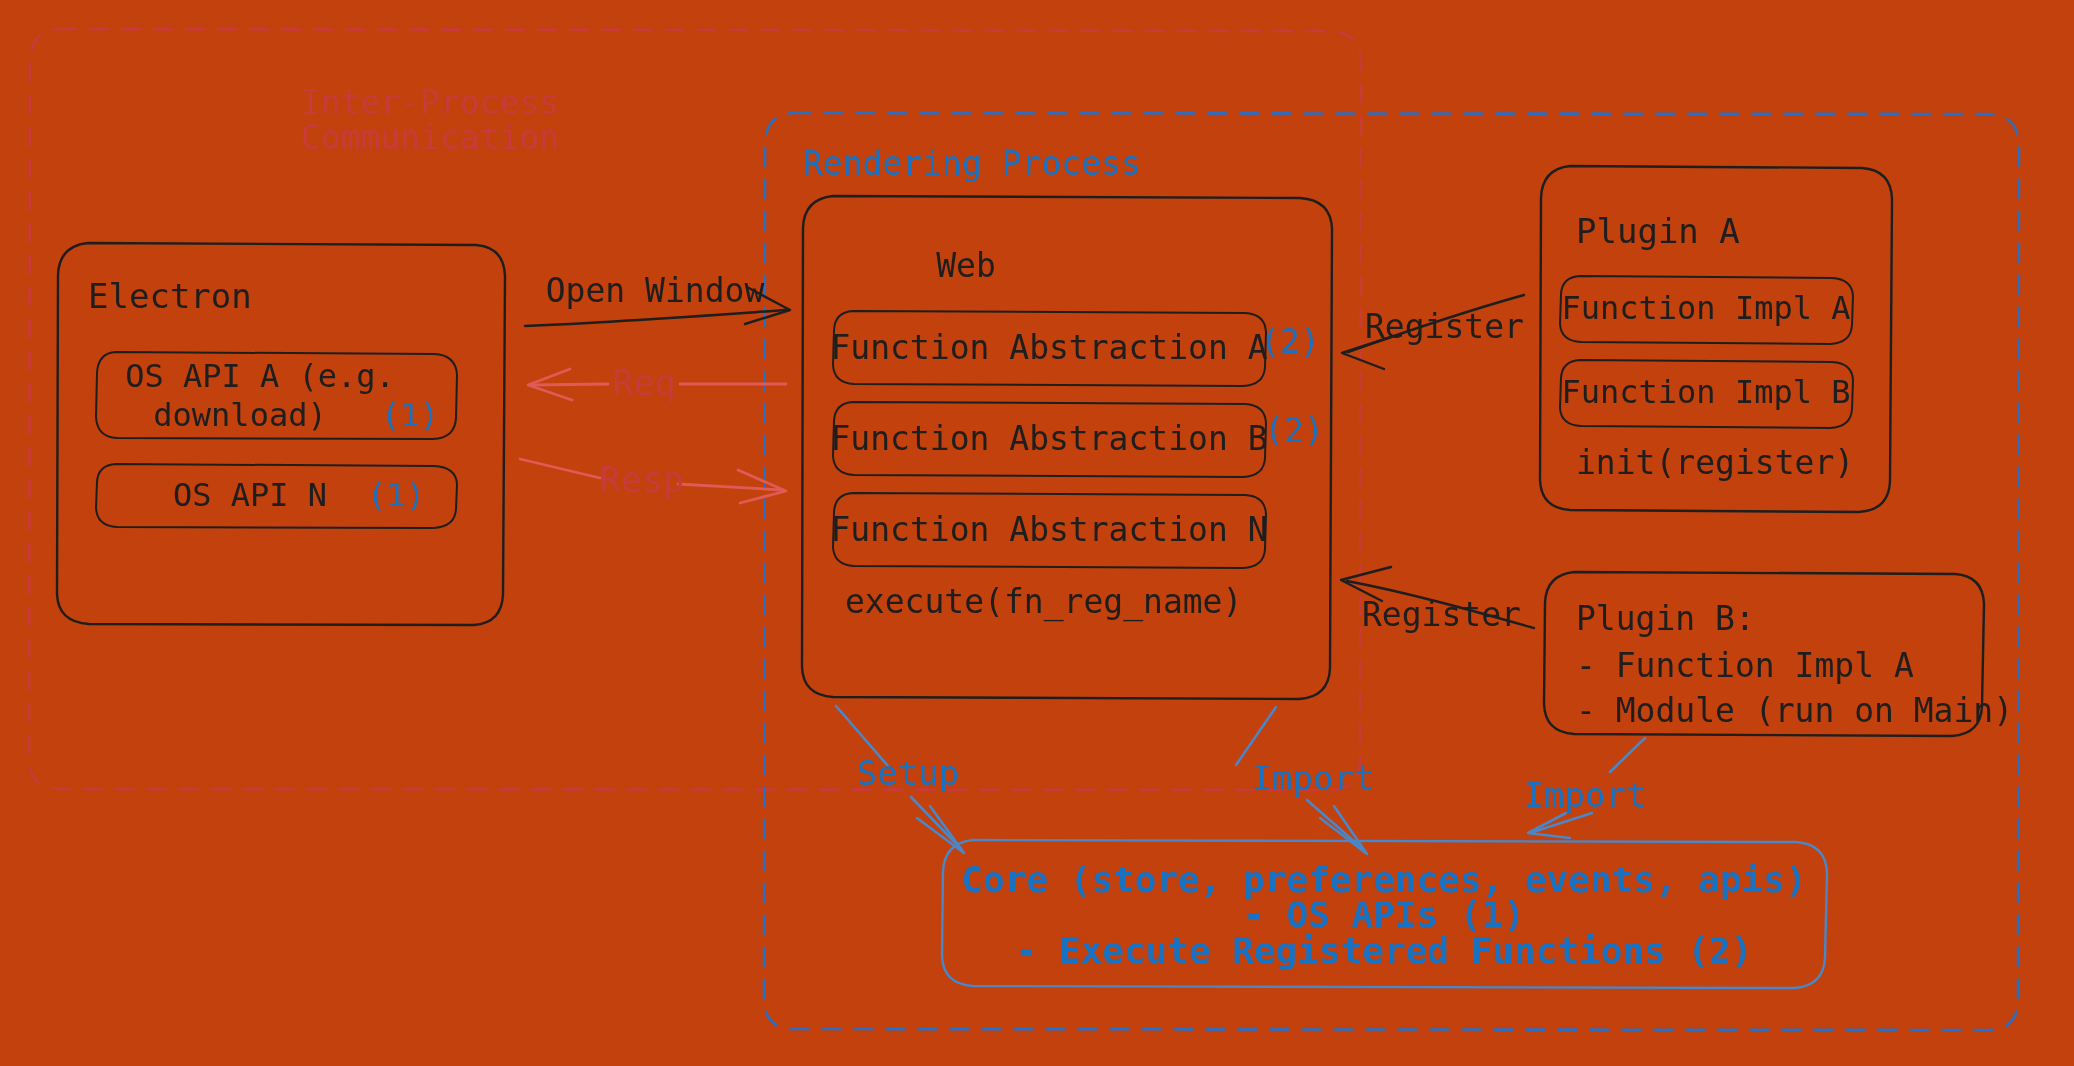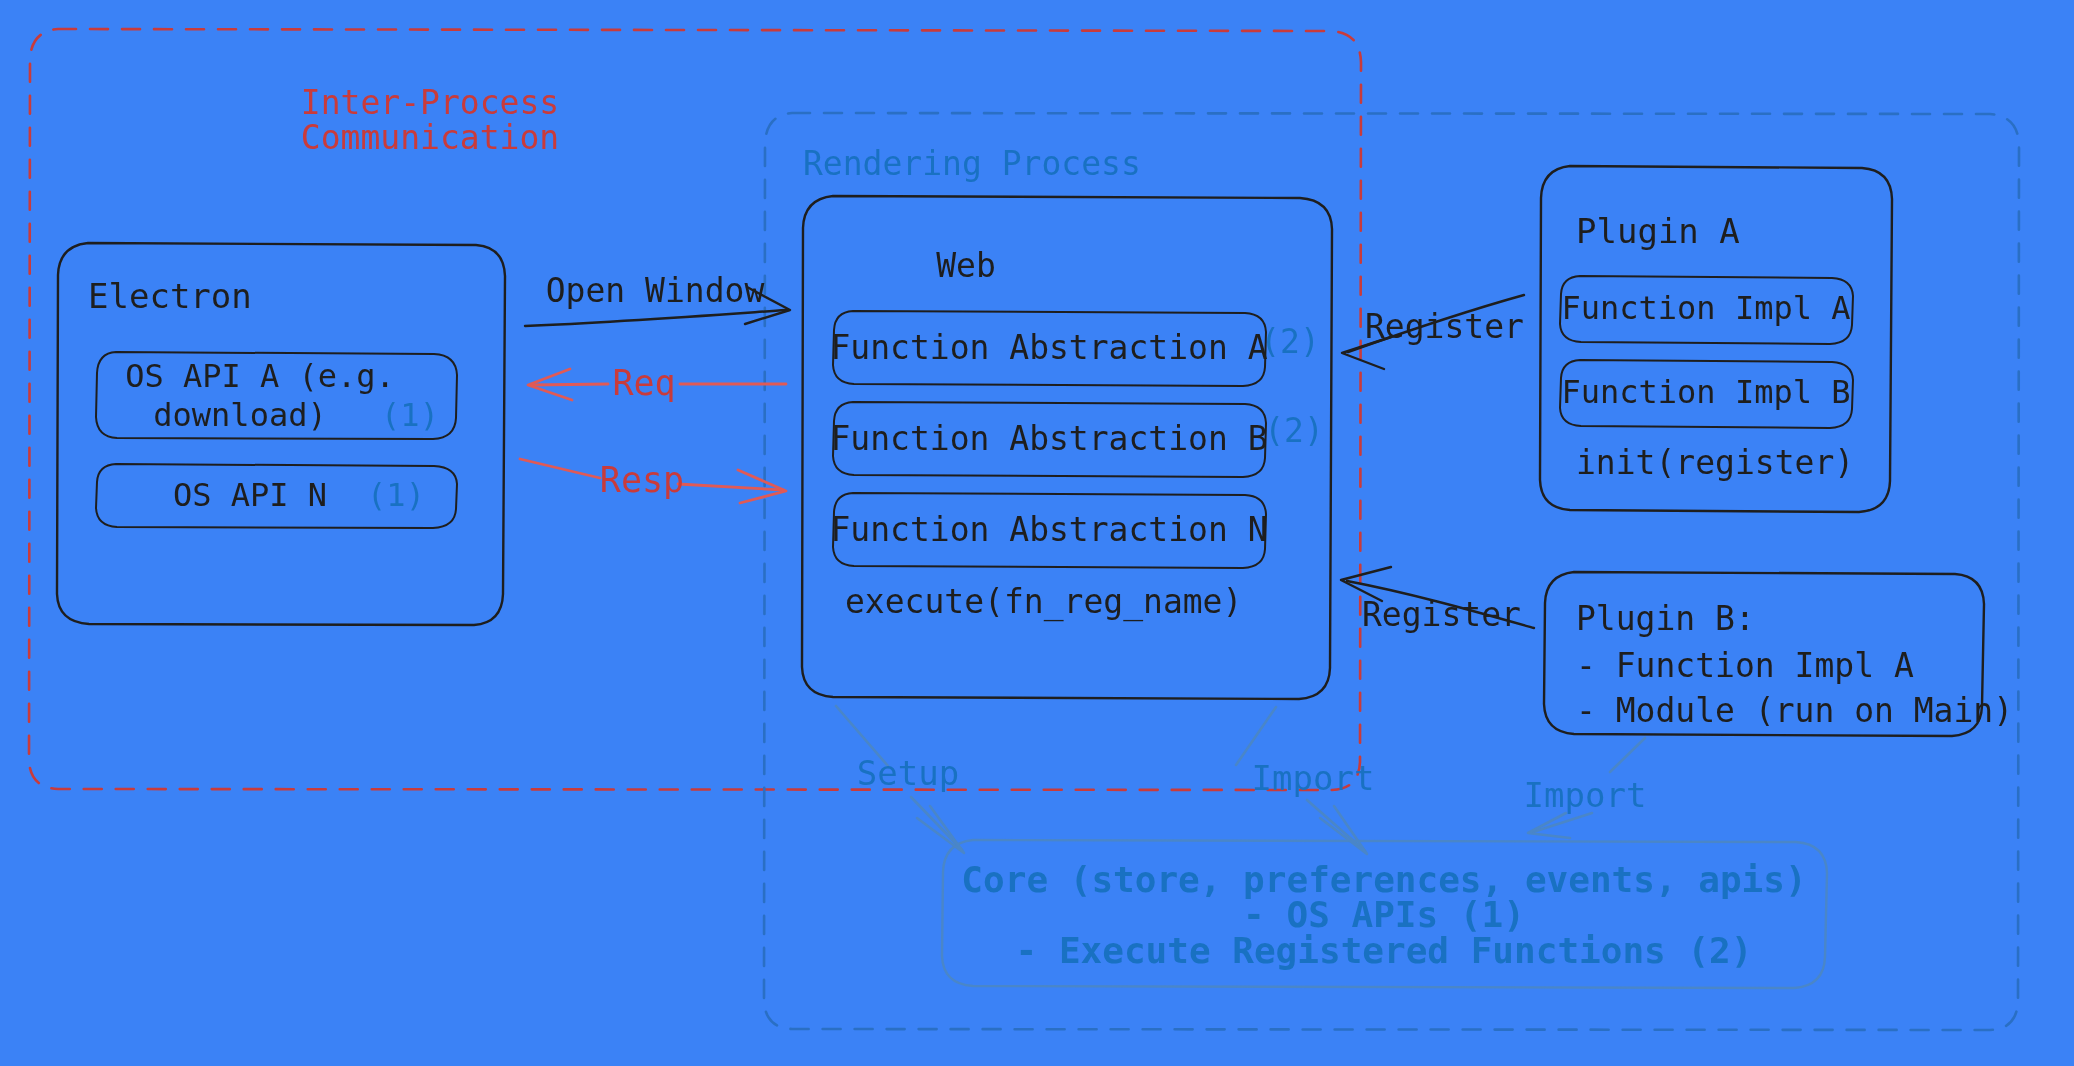--- a/index.html
+++ b/index.html
@@ -10,21 +10,21 @@
   body {
     width: 2074px;
     height: 1066px;
     overflow: hidden;
     font-family: "DejaVu Sans Mono", "Liberation Mono", monospace;
   }
   #diagram-root {
     position: relative;
     width: 2074px;
     height: 1066px;
-    background: #3b82f6;
+    background: #c2410c;
   }
   svg#diagram-svg {
     position: absolute;
     inset: 0;
     width: 2074px;
     height: 1066px;
     display: block;
   }
   .txt {
     font-family: "DejaVu Sans Mono", "Liberation Mono", monospace;

